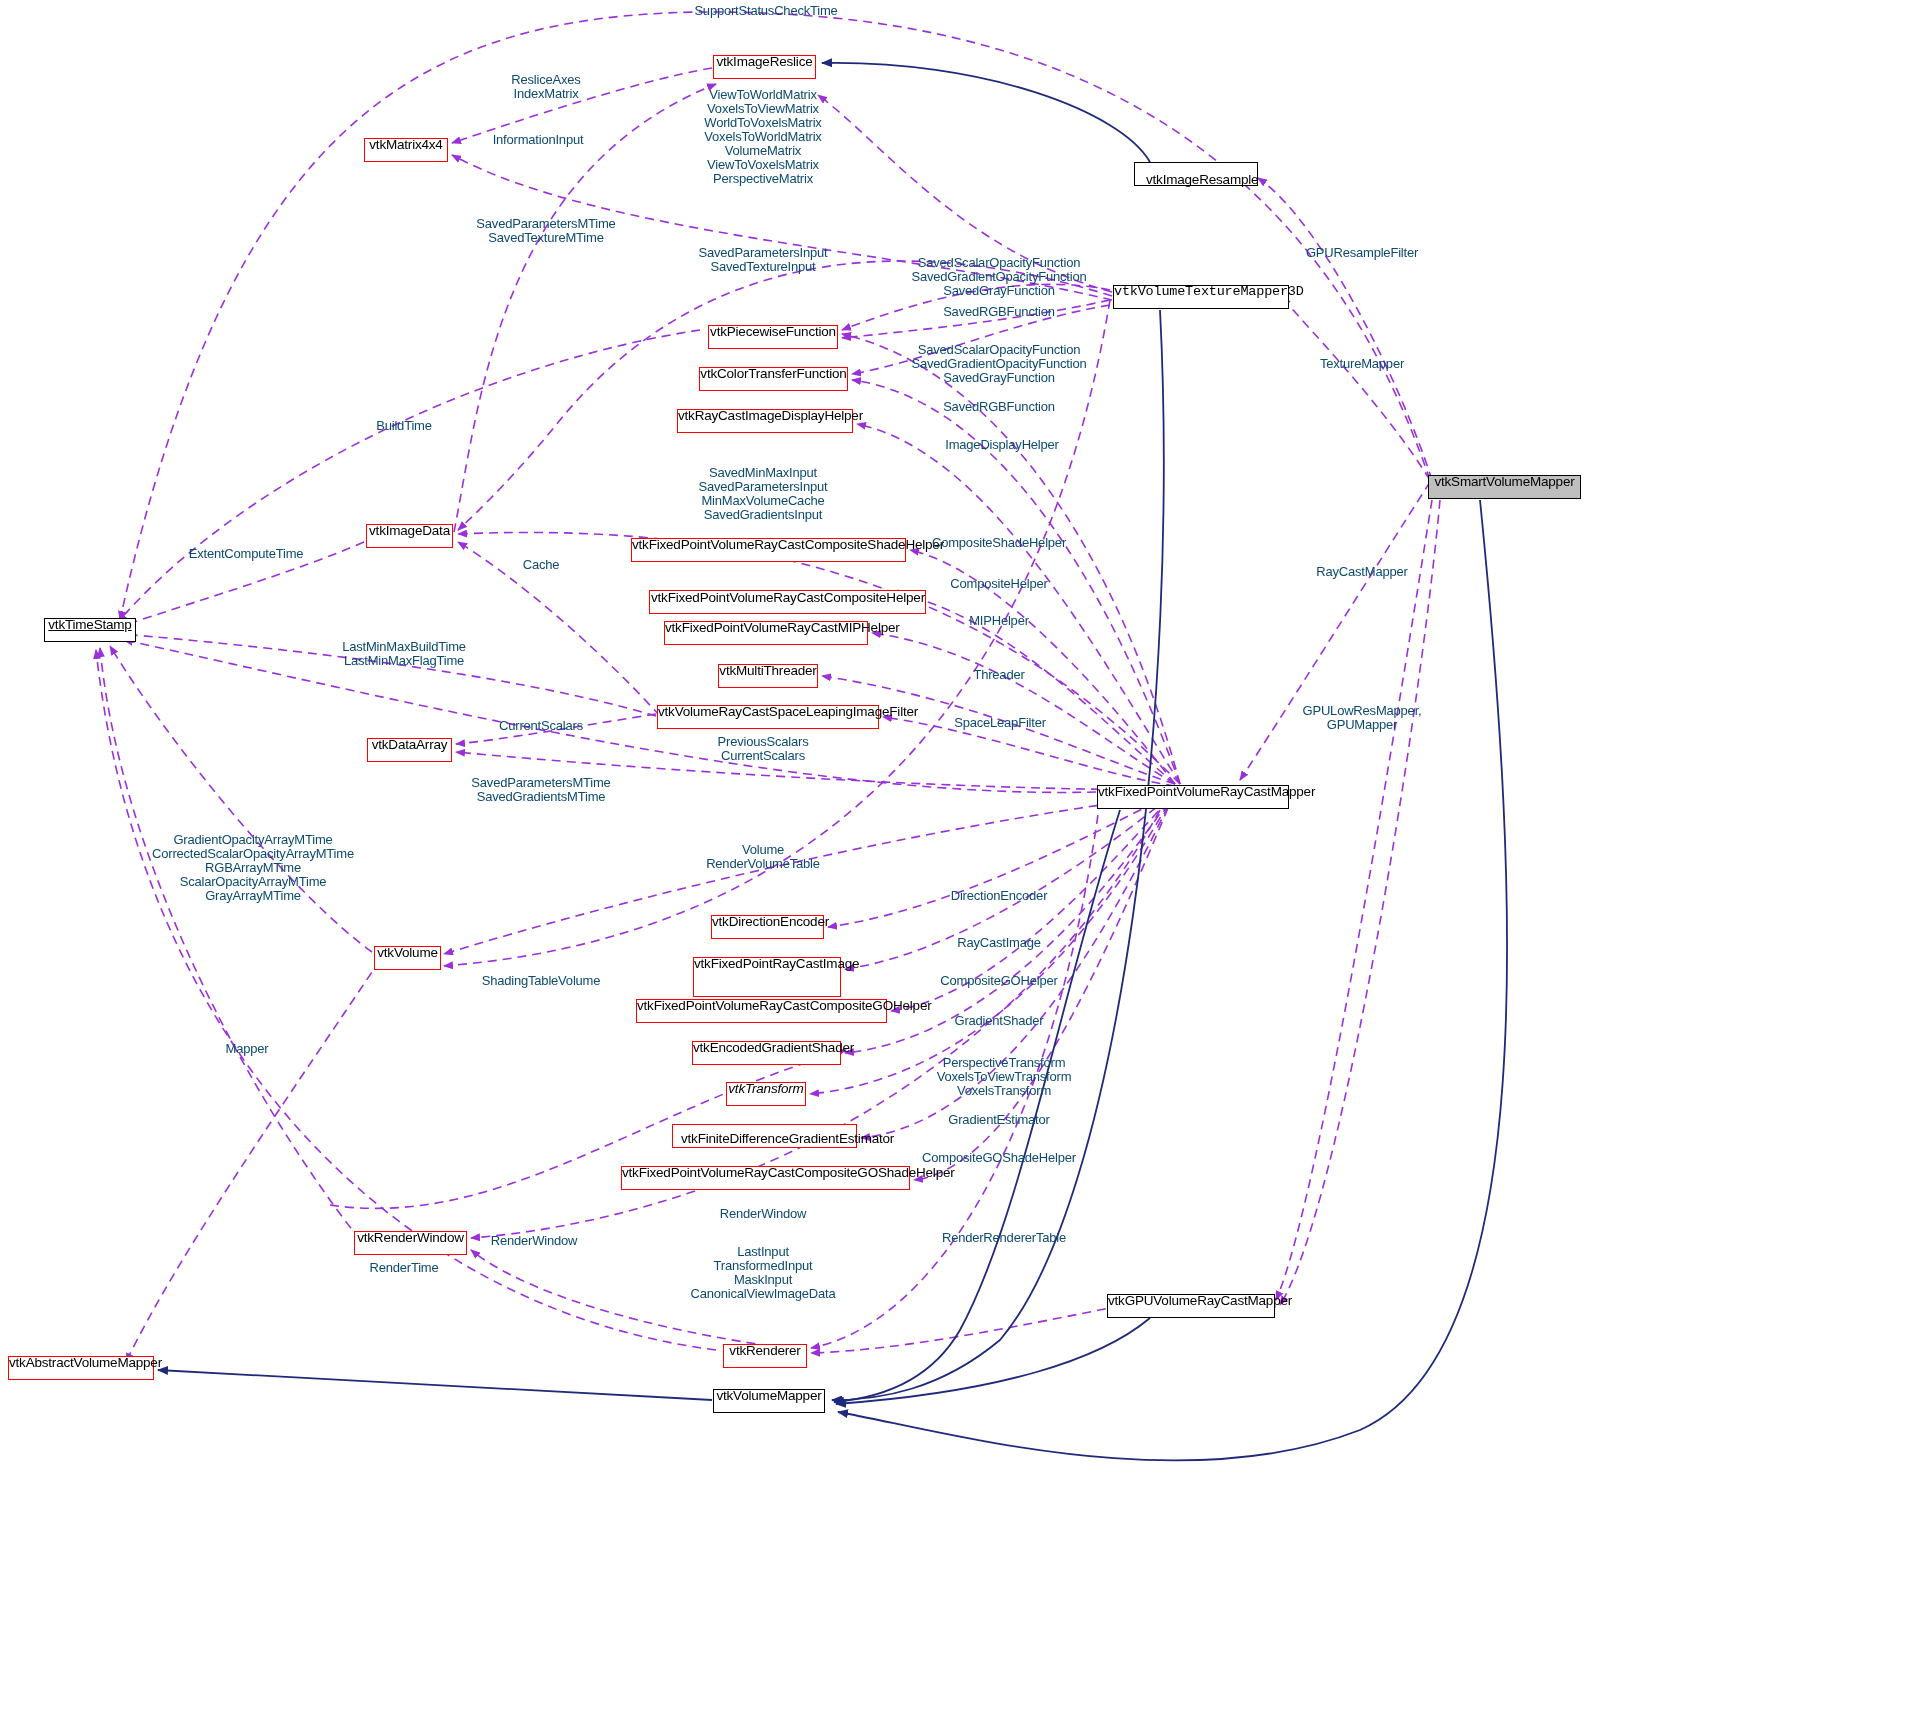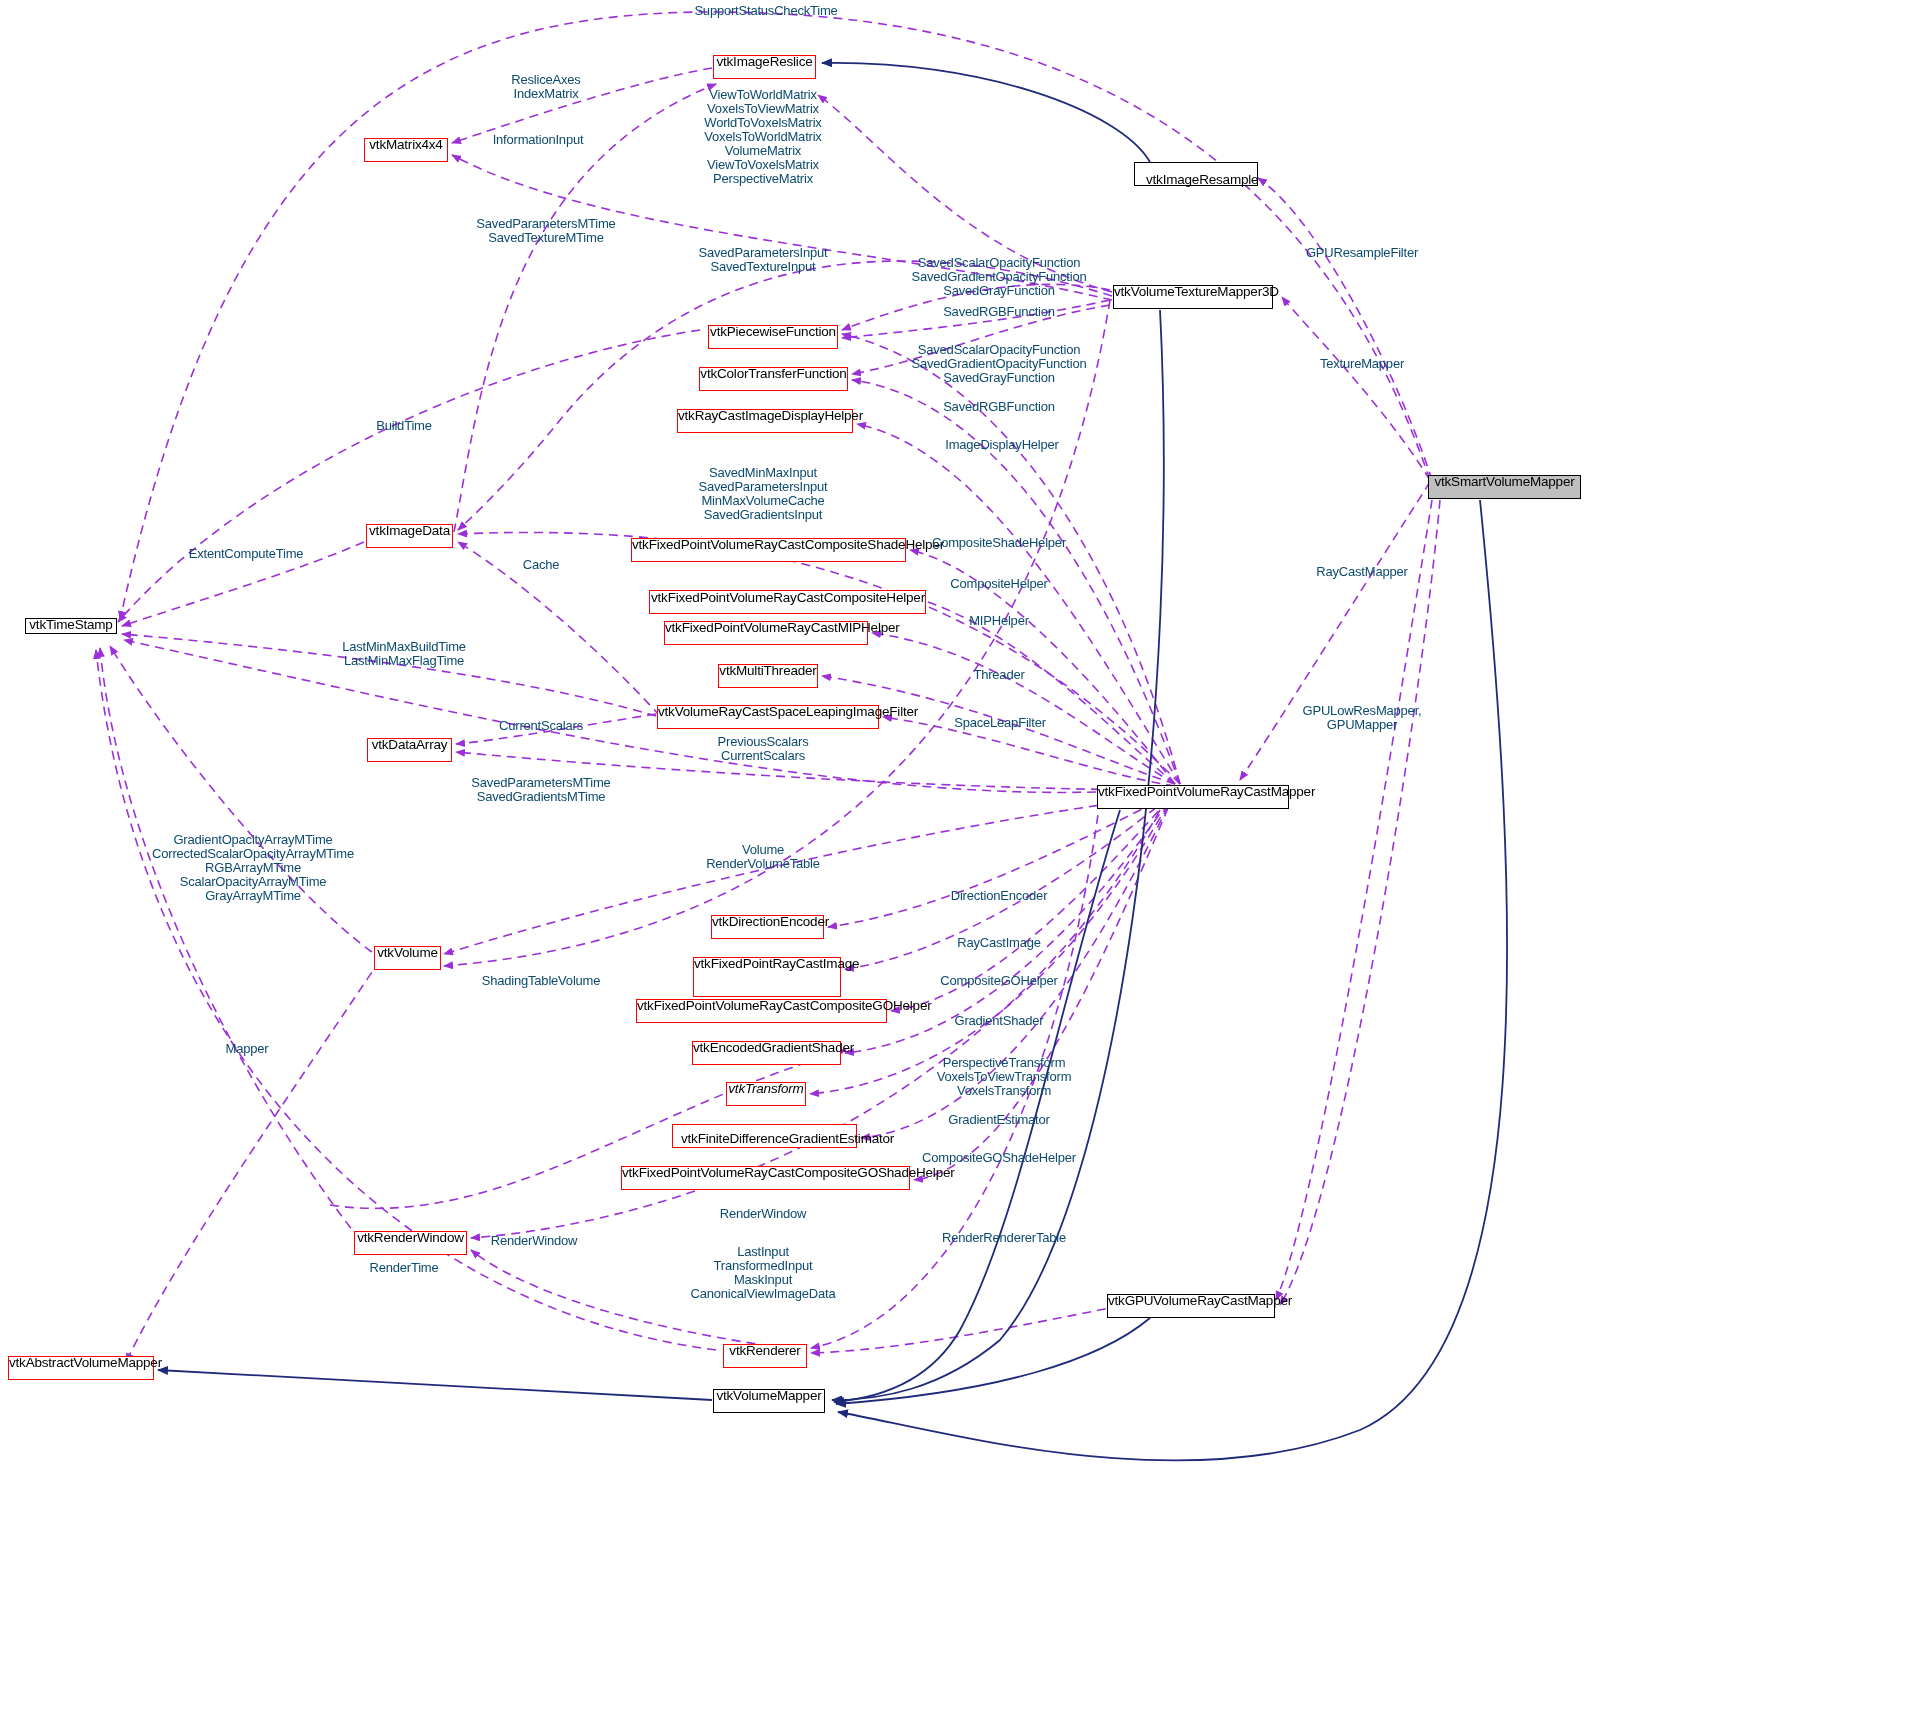--- a/index.html
+++ b/index.html
@@ -182,30 +182,30 @@
       <path d="M1480,500 C1520,900 1540,1350 1360,1430 C1180,1500 940,1430 838,1412"></path>
 
       <path d="M712,1400 C500,1388 300,1376 158,1370"></path>
     </g>
   </svg>
 
   <div>
       <div class="node red" style="left: 713px; top: 55px; width: 103px; height: 24px; line-height: 12px; padding: 0px;">vtkImageReslice</div>
       <div class="node red" style="left: 364px; top: 138px; width: 84px; height: 24px; line-height: 12px; padding: 0px;">vtkMatrix4x4</div>
       <div class="node dark" style="left: 1134px; top: 162px; width: 124px; height: 24px; line-height: 12px; padding: 11px;">vtkImageResample</div>
-      <div class="node dark" style="left: 1113px; top: 285px; width: 160px; height: 24px; line-height: 12px; padding: 0px;">vtkVolumeTextureMapper3D</div>
+      <div class="node dark" style="left: 1113px; top: 285px; width: 176px; height: 24px; line-height: 12px; padding: 0px; font-family: Liberation Mono, monospace;">vtkVolumeTextureMapper3D</div>
       <div class="node red" style="left: 708px; top: 325px; width: 130px; height: 24px; line-height: 12px; padding: 0px;">vtkPiecewiseFunction</div>
       <div class="node red" style="left: 699px; top: 367px; width: 149px; height: 24px; line-height: 12px; padding: 0px;">vtkColorTransferFunction</div>
       <div class="node red" style="left: 677px; top: 409px; width: 176px; height: 24px; line-height: 12px; padding: 0px;">vtkRayCastImageDisplayHelper</div>
       <div class="node current" style="left: 1428px; top: 475px; width: 153px; height: 24px; line-height: 12px; padding: 0px;">vtkSmartVolumeMapper</div>
       <div class="node red" style="left: 366px; top: 524px; width: 87px; height: 24px; line-height: 12px; padding: 0px;">vtkImageData</div>
       <div class="node red" style="left: 631px; top: 538px; width: 275px; height: 24px; line-height: 12px; padding: 0px;">vtkFixedPointVolumeRayCastCompositeShadeHelper</div>
       <div class="node red" style="left: 649px; top: 580px; width: 277px; height: 24px; line-height: 12px; padding: 1px; margin-top: 10px;">vtkFixedPointVolumeRayCastCompositeHelper</div>
       <div class="node red" style="left: 664px; top: 621px; width: 204px; height: 24px; line-height: 12px; padding: 0px;">vtkFixedPointVolumeRayCastMIPHelper</div>
-      <div class="node dark" style="left: 25px; top: 618px; width: 92px; height: 16px; line-height: 12px; padding: 0px;">vtkTimeStamp</div>
+      <div class="node dark" style="left: 44px; top: 618px; width: 92px; height: 24px; line-height: 12px; padding: 0px; text-decoration: underline;">vtkTimeStamp</div>
       <div class="node red" style="left: 718px; top: 664px; width: 100px; height: 24px; line-height: 12px; padding: 0px;">vtkMultiThreader</div>
       <div class="node red" style="left: 657px; top: 705px; width: 222px; height: 24px; line-height: 12px; padding: 0px;">vtkVolumeRayCastSpaceLeapingImageFilter</div>
       <div class="node red" style="left: 367px; top: 738px; width: 85px; height: 24px; line-height: 12px; padding: 0px;">vtkDataArray</div>
       <div class="node dark" style="left: 1097px; top: 785px; width: 192px; height: 24px; line-height: 12px; padding: 0px;">vtkFixedPointVolumeRayCastMapper</div>
       <div class="node red" style="left: 374px; top: 946px; width: 67px; height: 24px; line-height: 12px; padding: 0px;">vtkVolume</div>
       <div class="node red" style="left: 711px; top: 915px; width: 113px; height: 24px; line-height: 12px; padding: 0px;">vtkDirectionEncoder</div>
       <div class="node red" style="left: 693px; top: 957px; width: 148px; height: 40px; line-height: 12px; padding: 0px;">vtkFixedPointRayCastImage</div>
       <div class="node red" style="left: 636px; top: 999px; width: 251px; height: 24px; line-height: 12px; padding: 0px;">vtkFixedPointVolumeRayCastCompositeGOHelper</div>
       <div class="node red" style="left: 692px; top: 1041px; width: 149px; height: 24px; line-height: 12px; padding: 0px;">vtkEncodedGradientShader</div>
       <div class="node red" style="left: 726px; top: 1082px; width: 80px; height: 24px; line-height: 12px; padding: 0px; font-style: italic;">vtkTransform</div>

